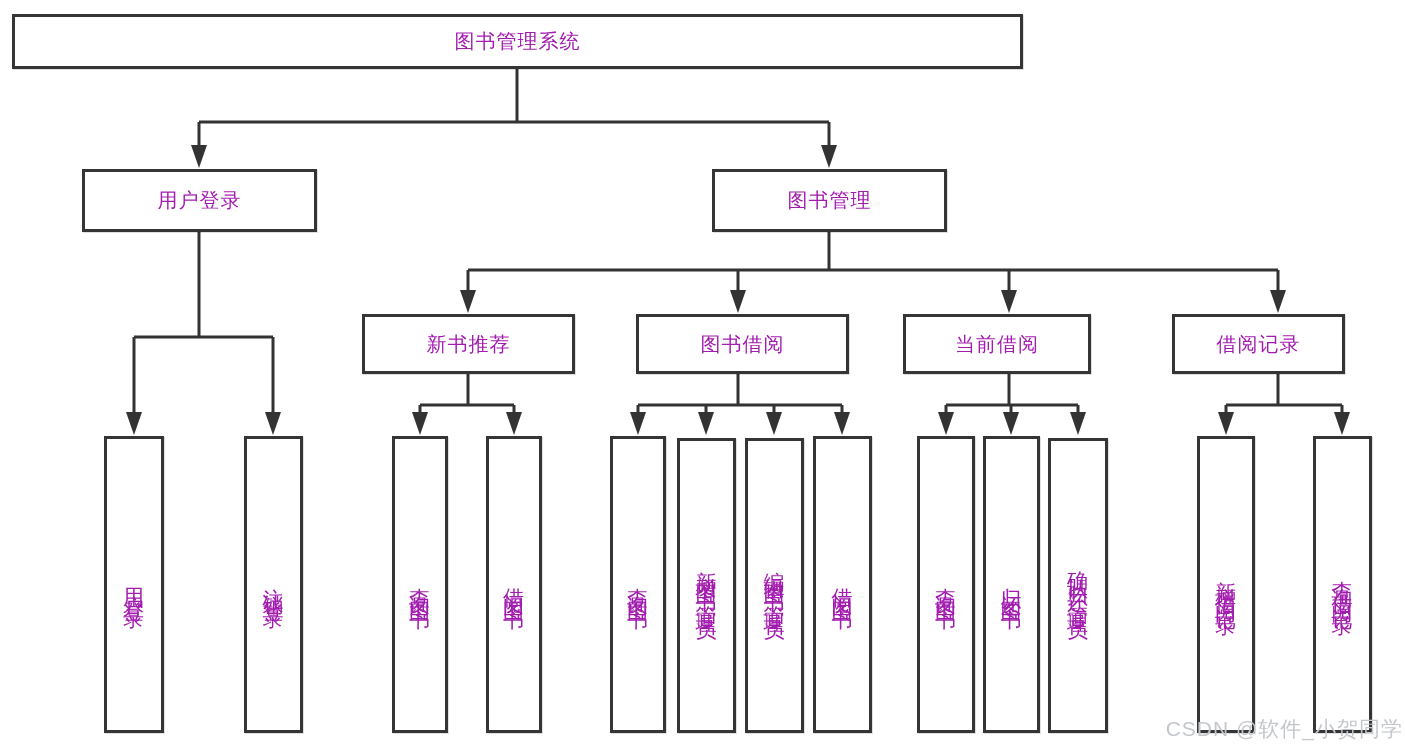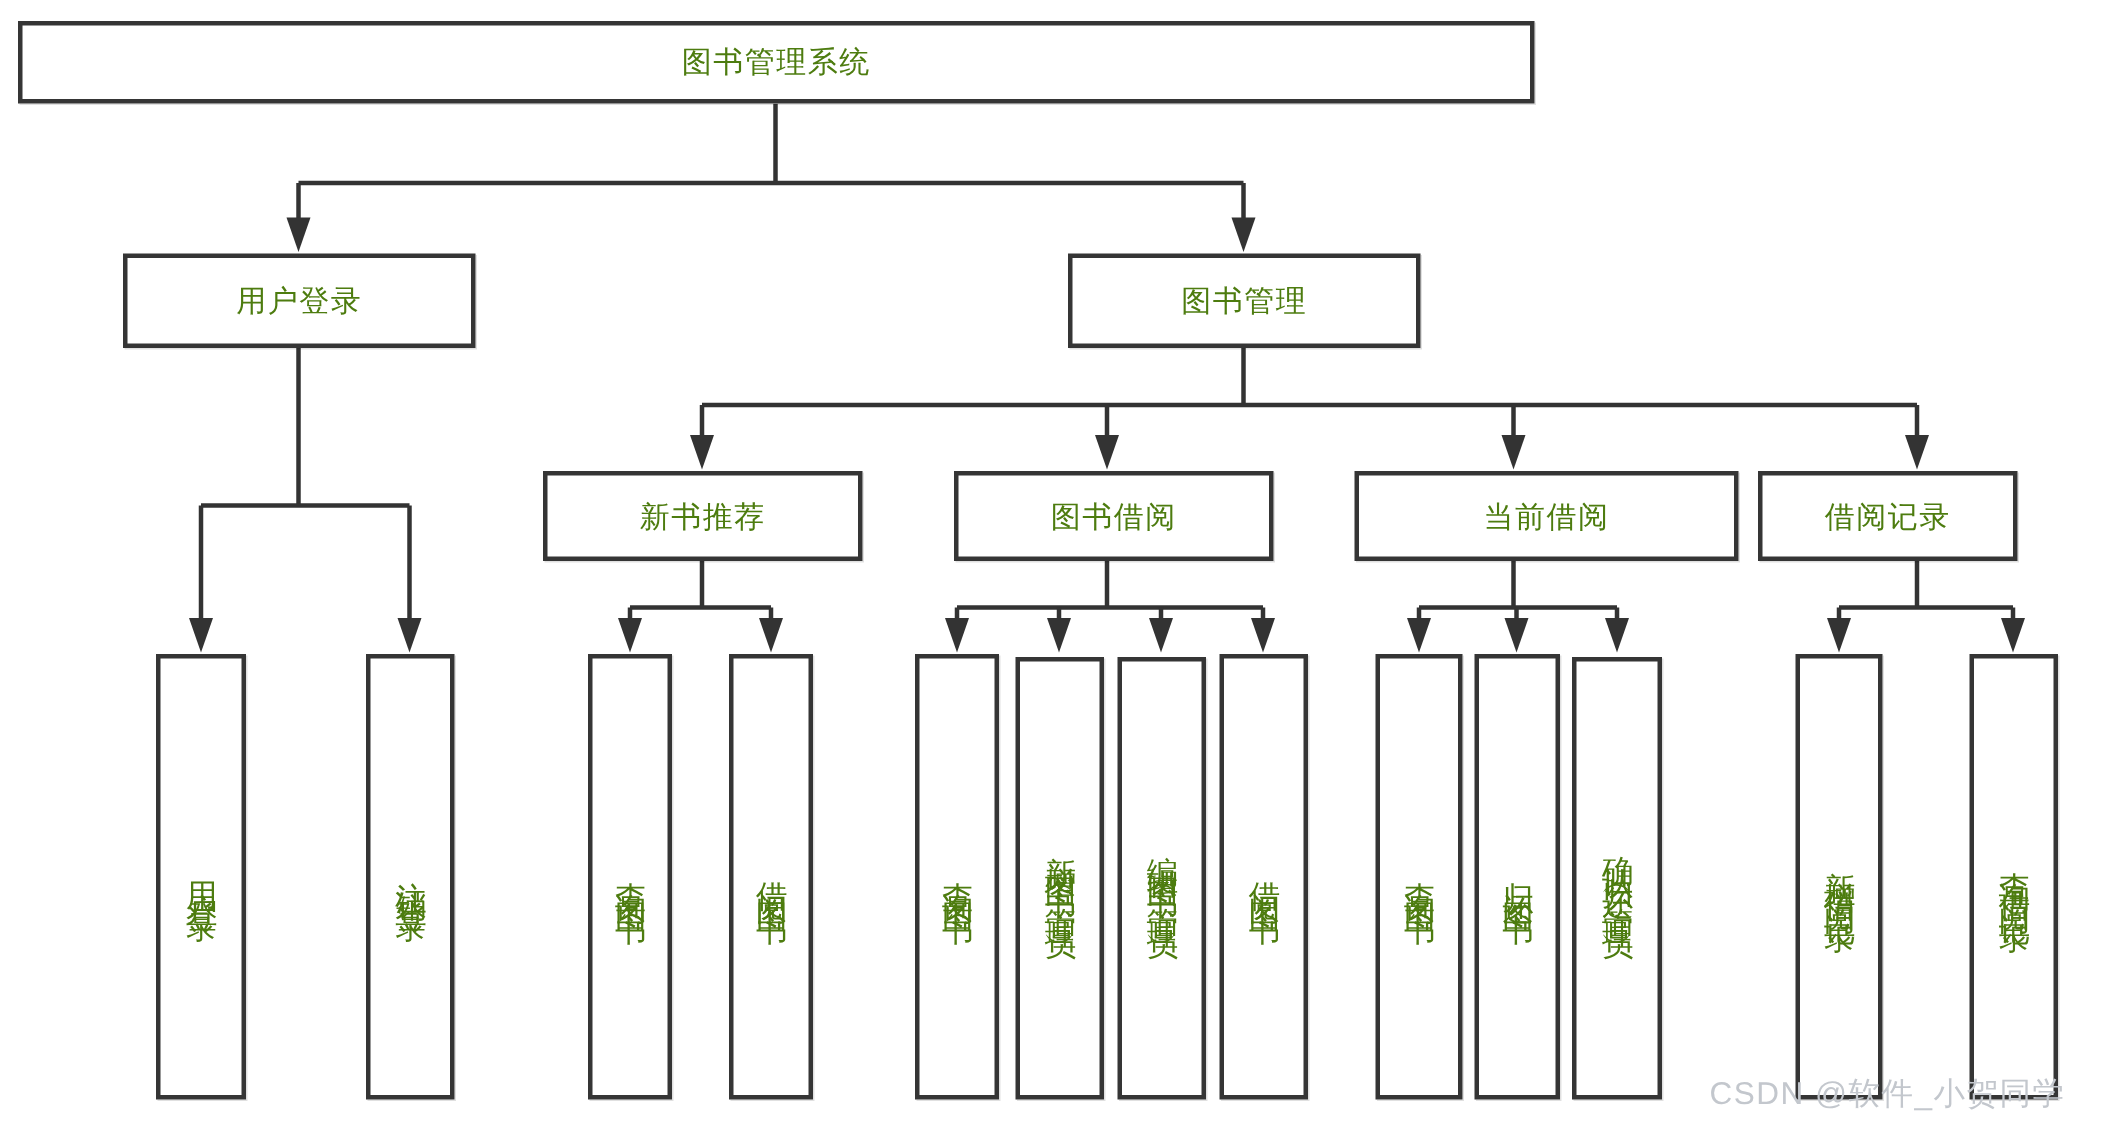--- a/index.html
+++ b/index.html
@@ -18,21 +18,21 @@
   svg.connectors {
     position: absolute;
     left: 0; top: 0;
     width: 1405px; height: 747px;
   }
   .node {
     position: absolute;
     box-sizing: border-box;
     border: 3px solid #353535;
     background: #ffffff;
-    color: #4d7c0f;
+    color: #a21caf;
     display: flex;
     align-items: center;
     justify-content: center;
     text-align: center;
     box-shadow: 1px 1px 0 rgba(0,0,0,0.12);
   }
   .h-node {
     font-size: 20px;
     letter-spacing: 1px;
   }
@@ -42,21 +42,21 @@
   }
   .v-node {
     writing-mode: vertical-rl;
     text-orientation: mixed;
     font-size: 21px;
     letter-spacing: 7px;
     line-height: 1;
   }
   .watermark {
     position: absolute;
-    right: 28px;
+    right: 2px;
     bottom: 4px;
     font-size: 21px;
     color: #c3c7cd;
     letter-spacing: 1px;
     white-space: nowrap;
   }
 </style>
 </head>
 <body>
 
@@ -131,21 +131,21 @@
     </g>
   </svg>
 
   <div class="node root-node" style="left:12px; top:14px; width:1011px; height:55px;">图书管理系统</div>
 
   <div class="node h-node" style="left:82px; top:169px; width:235px; height:63px;">用户登录</div>
   <div class="node h-node" style="left:362px; top:314px; width:213px; height:60px;">新书推荐</div>
 
   <div class="node h-node" style="left:712px; top:169px; width:235px; height:63px;">图书管理</div>
   <div class="node h-node" style="left:636px; top:314px; width:213px; height:60px;">图书借阅</div>
-  <div class="node h-node" style="left:903px; top:314px; width:256px; height:60px;">当前借阅</div>
+  <div class="node h-node" style="left:903px; top:314px; width:188px; height:60px;">当前借阅</div>
   <div class="node h-node" style="left:1172px; top:314px; width:173px; height:60px;">借阅记录</div>
 
   <div class="node v-node" style="left:104px; top:436px; width:60px; height:297px;">用户登录</div>
   <div class="node v-node" style="left:244px; top:436px; width:59px; height:297px;">注销登录</div>
 
   <div class="node v-node" style="left:392px; top:436px; width:56px; height:297px;">查询图书</div>
   <div class="node v-node" style="left:486px; top:436px; width:56px; height:297px;">借阅图书</div>
 
   <div class="node v-node" style="left:610px; top:436px; width:56px; height:297px;">查询图书</div>
   <div class="node v-node" style="left:677px; top:438px; width:59px; height:295px;">新增图书（管理员）</div>

